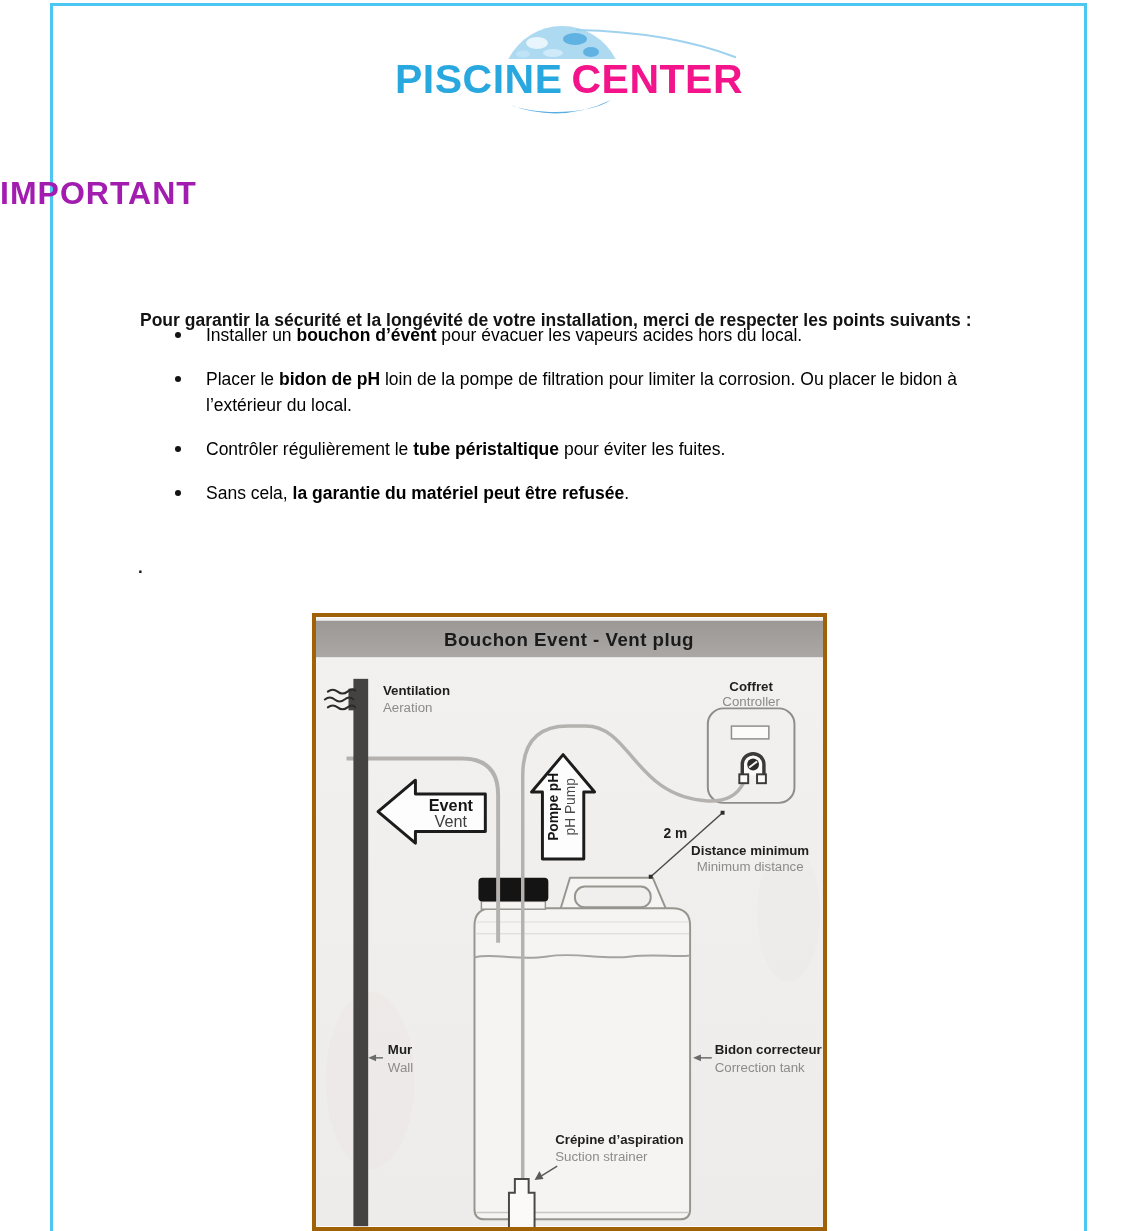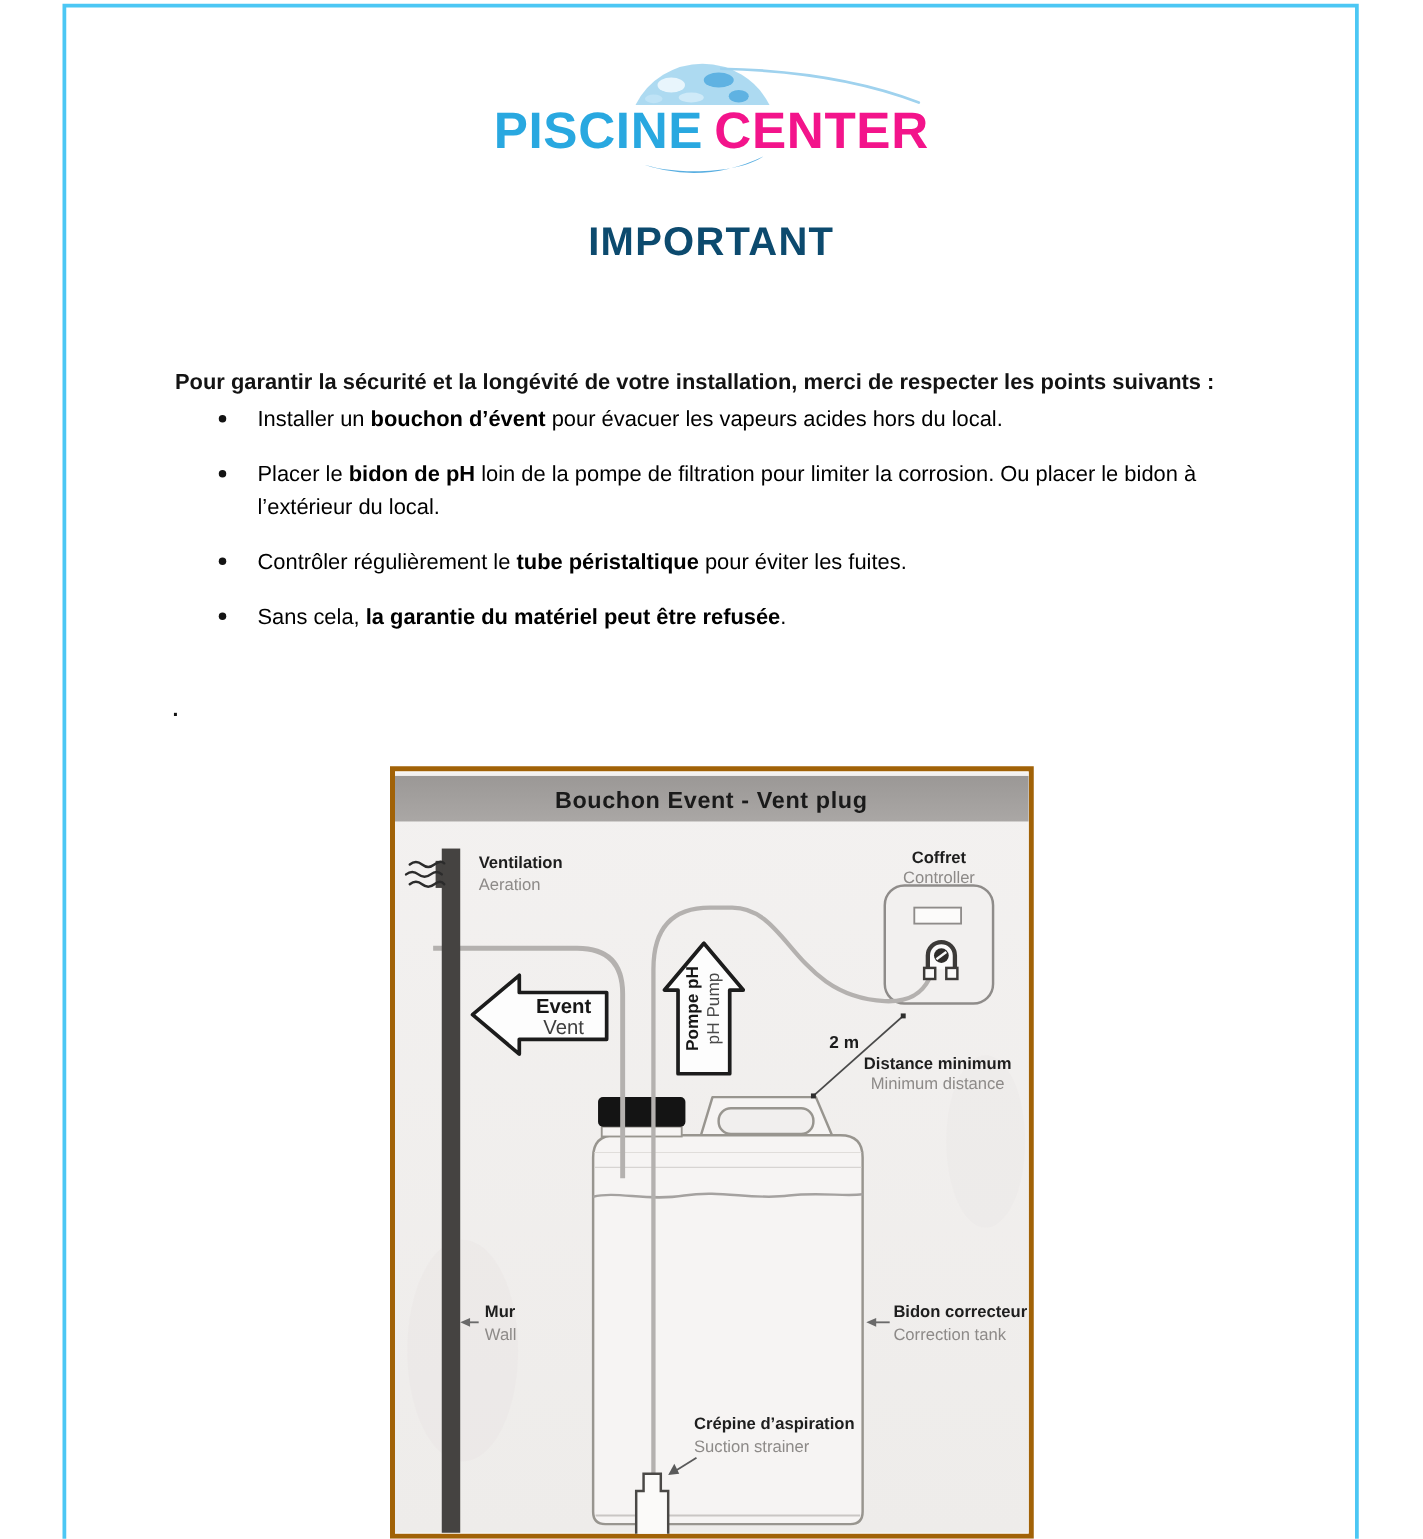--- a/index.html
+++ b/index.html
@@ -5,36 +5,36 @@
   html,body{margin:0;padding:0;}
   body{
     width:1138px;height:1231px;position:relative;overflow:hidden;
     background:#ffffff;font-family:"Liberation Sans",sans-serif;color:#111;
   }
   .frame{
     position:absolute;left:50px;top:3px;width:1031px;height:1300px;
     border:3px solid #4cc7f4;background:transparent;
   }
   
-  .logo{position:absolute;top:48px;left:0;right:0;height:120px;}
+  .logo{position:absolute;top:23px;left:0;right:0;height:120px;}
   .logo-globe{position:absolute;top:0;left:50%;margin-left:-74px;width:250px;height:110px;}
   .logo-text{
     position:absolute;top:0;width:100%;text-align:center;line-height:112px;
     font-size:41px;font-weight:bold;letter-spacing:.5px;white-space:nowrap;
   }
   .logo-text .p1{color:#29a8e0;}
   .logo-text .p2{color:#f3148b;margin-left:9px;}
   
   .heading{
-    position:absolute;top:175px;left:0;right:0;text-align:center;
-    font-size:32px;font-weight:bold;letter-spacing:1px;color:#0c4a6e;
+    position:absolute;top:175px;left:0;right:0;
+    font-size:32px;font-weight:bold;letter-spacing:1px;color:#a21caf;
   }
   
   .intro{
-    position:absolute;top:277px;left:140px;width:920px;
+    position:absolute;top:292px;left:140px;width:920px;
     font-size:17.5px;font-weight:bold;white-space:nowrap;color:#131313;
   }
   ul.bullets{
     position:absolute;top:322px;left:172px;width:830px;
     margin:0;padding:0;list-style:none;
   }
   ul.bullets li{
     position:relative;margin:0 0 18px 0;padding-left:34px;
     font-size:17.5px;line-height:26px;color:#000000;
   }

